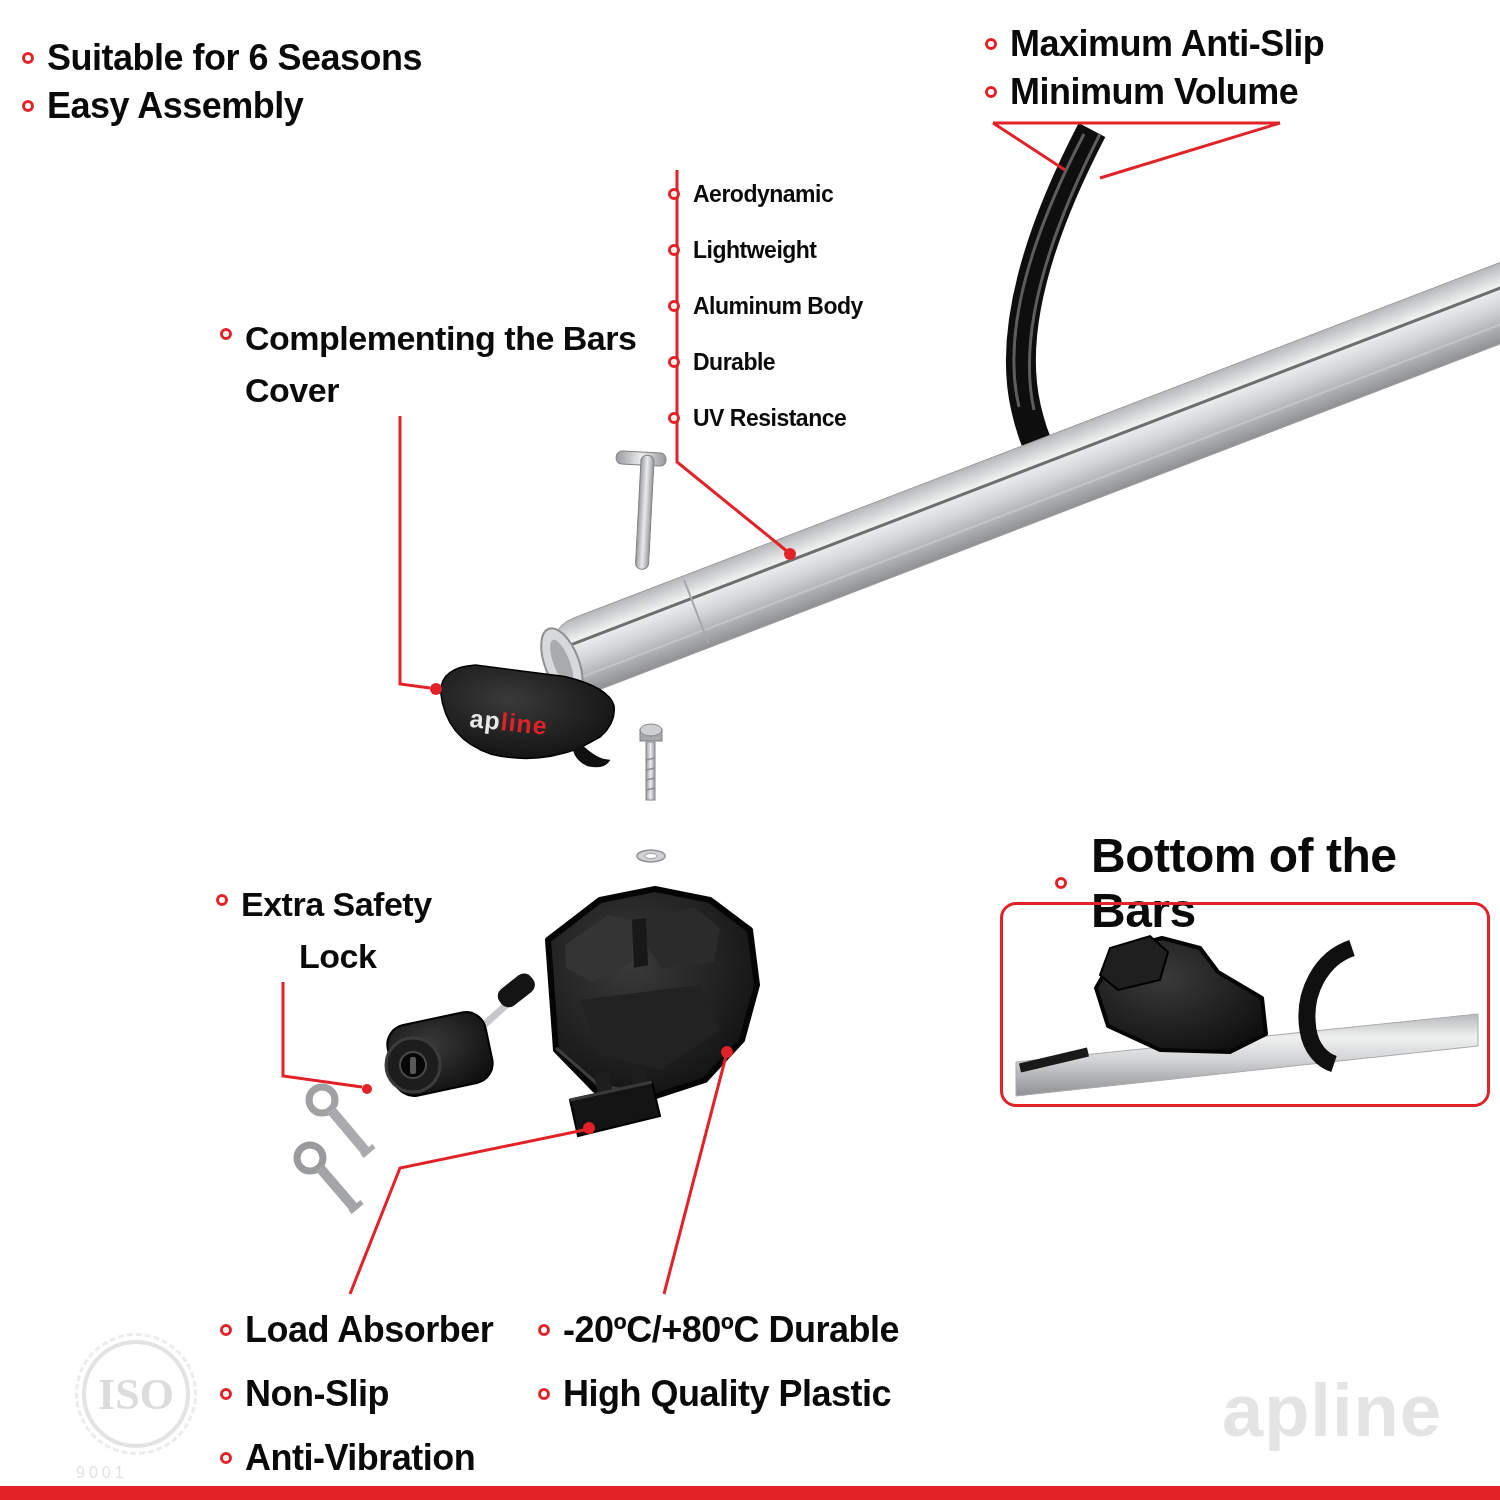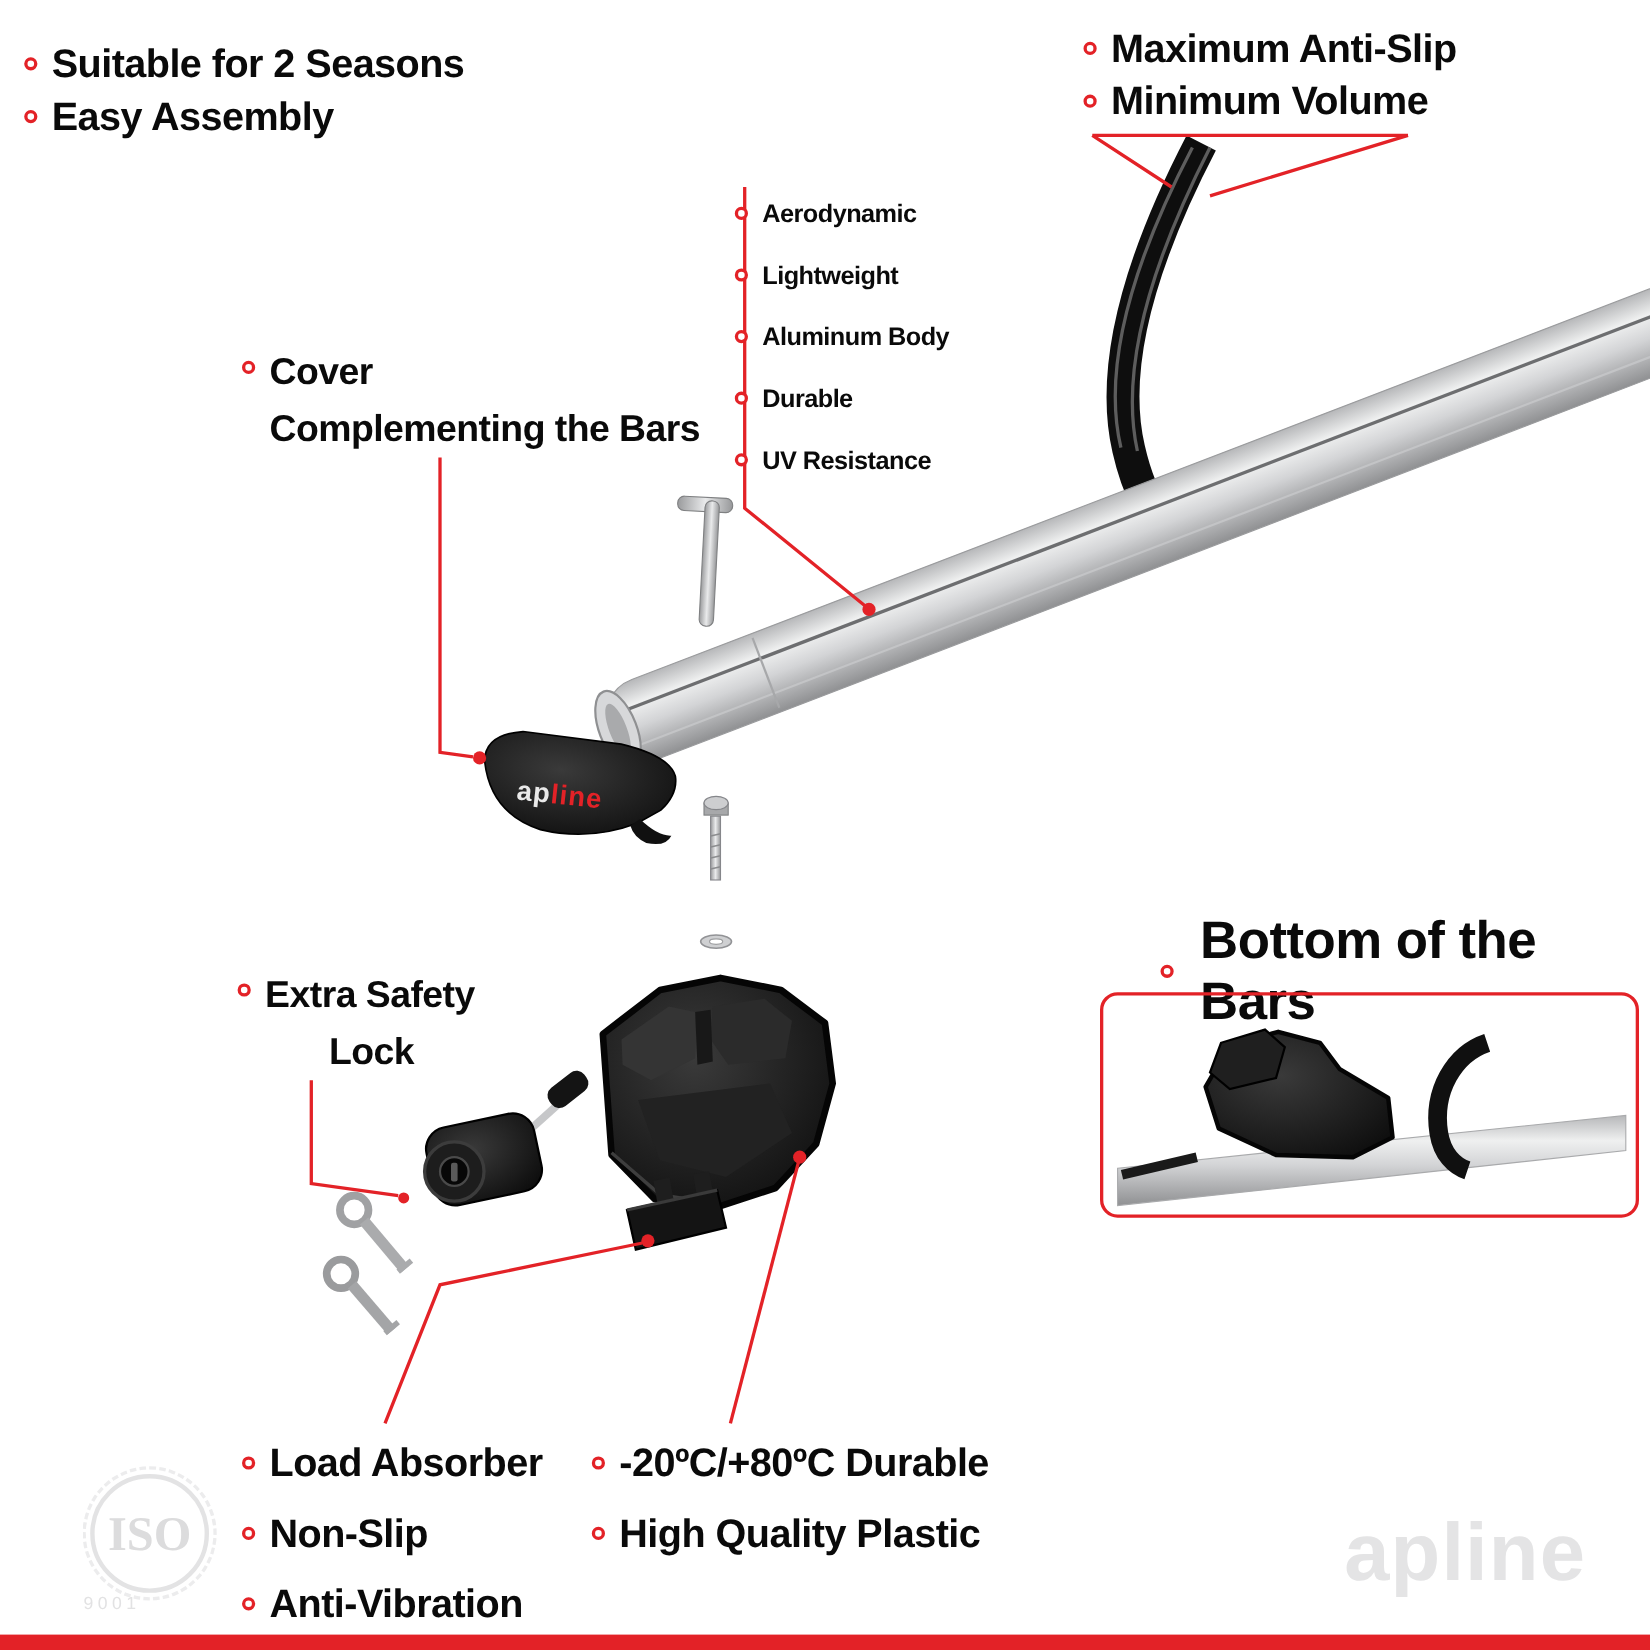--- a/index.html
+++ b/index.html
@@ -14,21 +14,21 @@
 .bl .li,.bc .li{height:64px;font-size:36px}
 .cb{display:flex;gap:13px;font-weight:700;letter-spacing:-0.5px}
 .cb .bullet{margin-top:16px}
 .cb .lines > div{font-size:34px;line-height:52px}
 .bb{display:flex;align-items:center;gap:24px;font-weight:700;font-size:48px;letter-spacing:-0.5px}
 .inset{border:3px solid var(--accent);border-radius:16px;background:transparent}
 .watermark{font-size:74px;font-weight:700;color:#e4e4e5;letter-spacing:1px}
 .iso{width:120px;text-align:left;color:#dcdcdd}
 .ring{width:108px;height:108px;margin:0 auto;border:4px solid #e3e3e4;border-radius:50%;display:flex;align-items:center;justify-content:center;outline:3px dashed #ececed;outline-offset:4px}
 .ring span{font-family:"Liberation Serif",serif;font-weight:700;font-size:44px}
-.iso .sub{font-size:16px;letter-spacing:4px;margin-top:2px;color:#e2e2e3}
+.iso .sub{font-size:16px;letter-spacing:4px;margin-top:16px;color:#e2e2e3}
 .redbar{left:0;top:1486px;width:1500px;height:14px;background:var(--accent)}
 .lead{stroke:var(--accent);stroke-width:3;fill:none}
 .dot{fill:var(--accent)}
 </style>
 </head>
 <body>
 
 <svg class="abs" style="left:0;top:0" width="1500" height="1500" viewBox="0 0 1500 1500">
   <defs>
     <linearGradient id="barGrad" x1="0" y1="0" x2="0" y2="1">
@@ -148,21 +148,21 @@
     <circle class="dot" cx="436" cy="689" r="6"></circle>
     <circle class="dot" cx="367" cy="1089" r="5"></circle>
     <circle class="dot" cx="589" cy="1128" r="6"></circle>
     <circle class="dot" cx="727" cy="1052" r="6"></circle>
   </g>
 </svg>
 
 <div class="abs tl" style="left:22px;top:34px">
   <div class="li">
     <span class="bullet"></span>
-    <span>Suitable for 2 Seasons</span>
+    <span>Suitable for 6 Seasons</span>
   </div>
   <div class="li">
     <span class="bullet"></span>
     <span>Easy Assembly</span>
   </div>
 </div>
 
 <div class="abs tr" style="left:985px;top:20px">
   <div class="li">
     <span class="bullet"></span>
@@ -170,22 +170,22 @@
   </div>
   <div class="li">
     <span class="bullet"></span>
     <span>Minimum Volume</span>
   </div>
 </div>
 
 <div class="abs cb" style="left:220px;top:312px">
   <span class="bullet"></span>
   <div class="lines">
+    <div>Complementing the Bars</div>
     <div>Cover</div>
-    <div>Complementing the Bars</div>
   </div>
 </div>
 
 <div class="abs feat" style="left:668px;top:166px">
   <div class="li">
     <span class="bullet"></span>
     <span>Aerodynamic</span>
   </div>
   <div class="li">
     <span class="bullet"></span>

